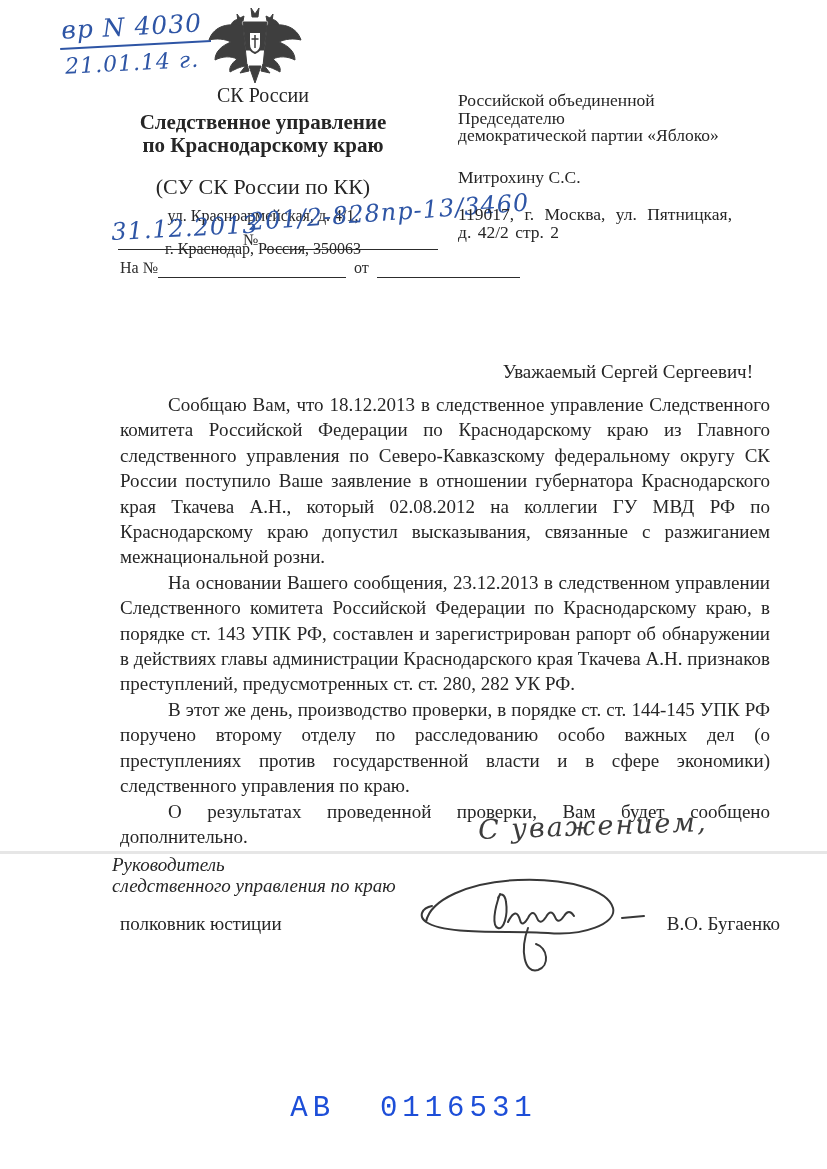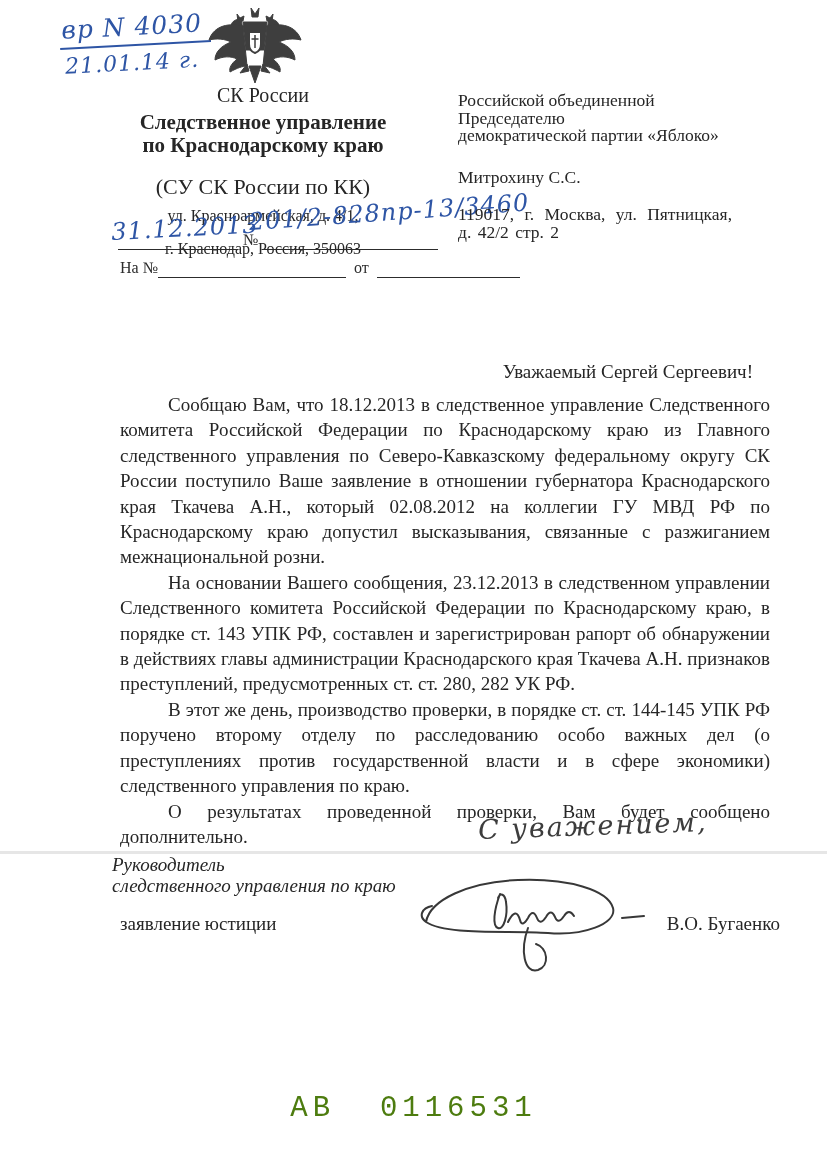--- a/index.html
+++ b/index.html
@@ -47,21 +47,21 @@
   .body-text{left:120px;top:392px;width:650px;font-size:19px;line-height:25.4px;text-align:justify;}
   .body-text p{margin:0;text-indent:48px;}
   
   .sig-role{left:112px;top:855px;font-size:19px;line-height:20.5px;font-style:italic;}
   .sig-rank{left:120px;top:913px;font-size:19px;}
   .sig-name{left:640px;top:913px;width:140px;text-align:right;font-size:19px;}
   
   .serial{
     left:0;top:1092px;width:827px;text-align:center;
     font-family:"Liberation Mono", monospace;
-    font-size:29px;letter-spacing:5px;color:#4d7c0f;
+    font-size:29px;letter-spacing:5px;color:#1d4ed8;
     white-space:pre;
   }
   .scan-band{left:0;top:851px;width:827px;height:3px;background:#dedede;opacity:.75;}
 </style>
 </head>
 <body>
 
 <div class="page">
 
   <div class="abs scan-band"></div>
@@ -128,21 +128,21 @@
     <p>В этот же день, производство проверки, в порядке ст. ст. 144-145 УПК РФ поручено второму отделу по расследованию особо важных дел (о преступлениях против государственной власти и в сфере экономики) следственного управления по краю.</p>
     <p>О результатах проведенной проверки, Вам будет сообщено дополнительно.</p>
   </div>
 
   <div class="abs hw-ink" style="left:478px;top:810px;font-size:27px;transform:rotate(-2deg);">С уважением,</div>
 
   <div class="abs sig-role">
     <div>Руководитель</div>
     <div>следственного управления по краю</div>
   </div>
-  <div class="abs sig-rank">заявление юстиции</div>
+  <div class="abs sig-rank">полковник юстиции</div>
   <div class="abs sig-name">В.О. Бугаенко</div>
 
   <div class="abs" style="left:408px;top:870px;">
     <svg width="250" height="115" viewBox="0 0 250 115" fill="none" stroke="#383838" stroke-width="2" stroke-linecap="round" aria-hidden="true">
       <path d="M18 52 C 22 30, 60 12, 110 10 C 160 8, 200 20, 205 38 C 209 54, 175 66, 140 63 C 100 60, 40 66, 18 52 C 10 46, 14 38, 24 36"></path>
       <path d="M92 24 C 86 40, 84 56, 90 58 C 96 60, 100 45, 98 32 C 97 24, 92 22, 90 28"></path>
       <path d="M100 52 q 8 -16 12 -2 q 2 8 8 -2 q 5 -10 9 0 q 3 8 9 -1 q 5 -9 9 0 q 3 8 9 -1 q 5 -8 10 0"></path>
       <path d="M120 58 C 112 80, 116 104, 130 100 C 142 96, 140 78, 128 74"></path>
       <path d="M214 48 l 22 -2"></path>
     </svg>

